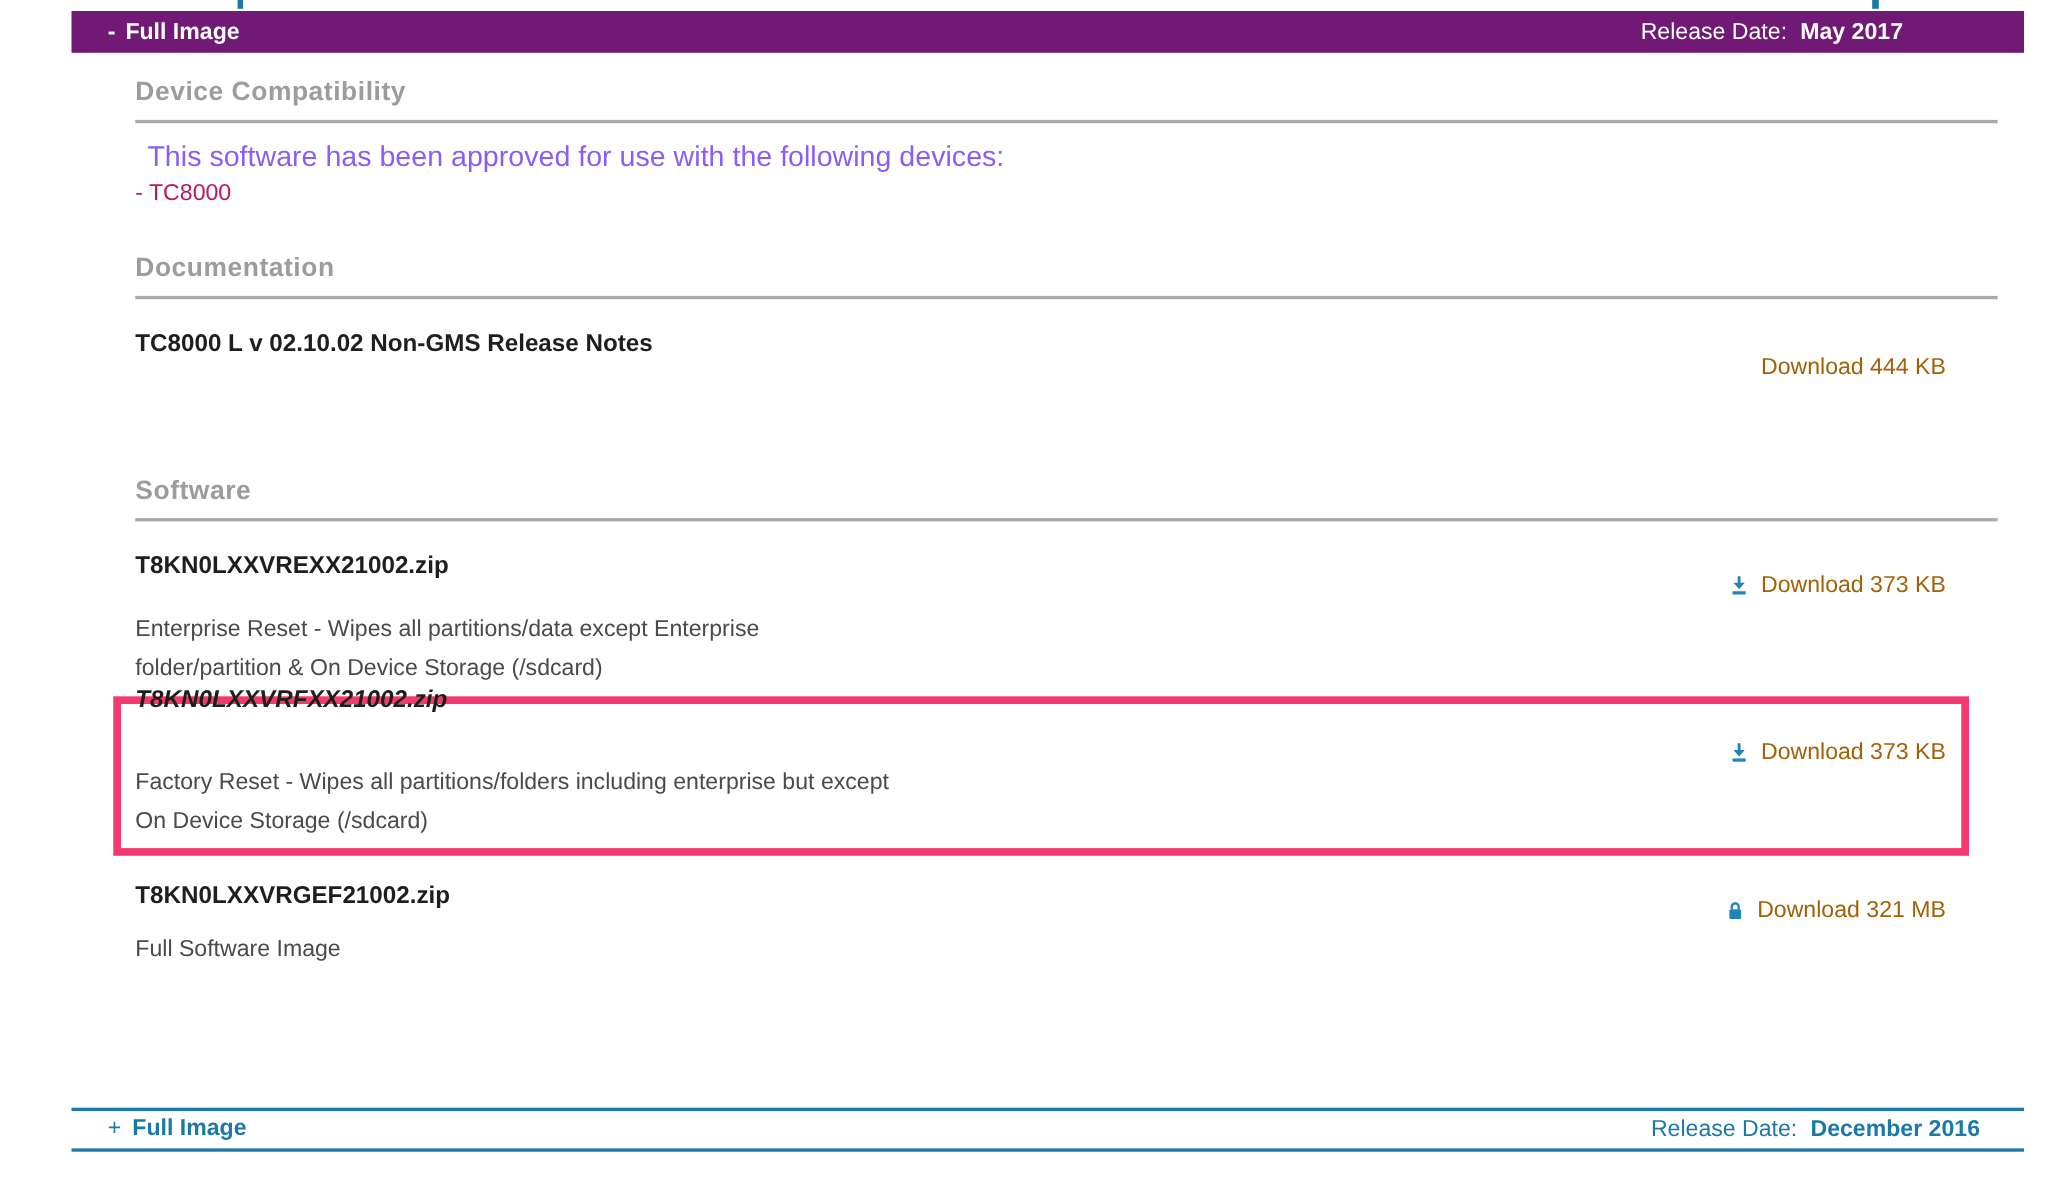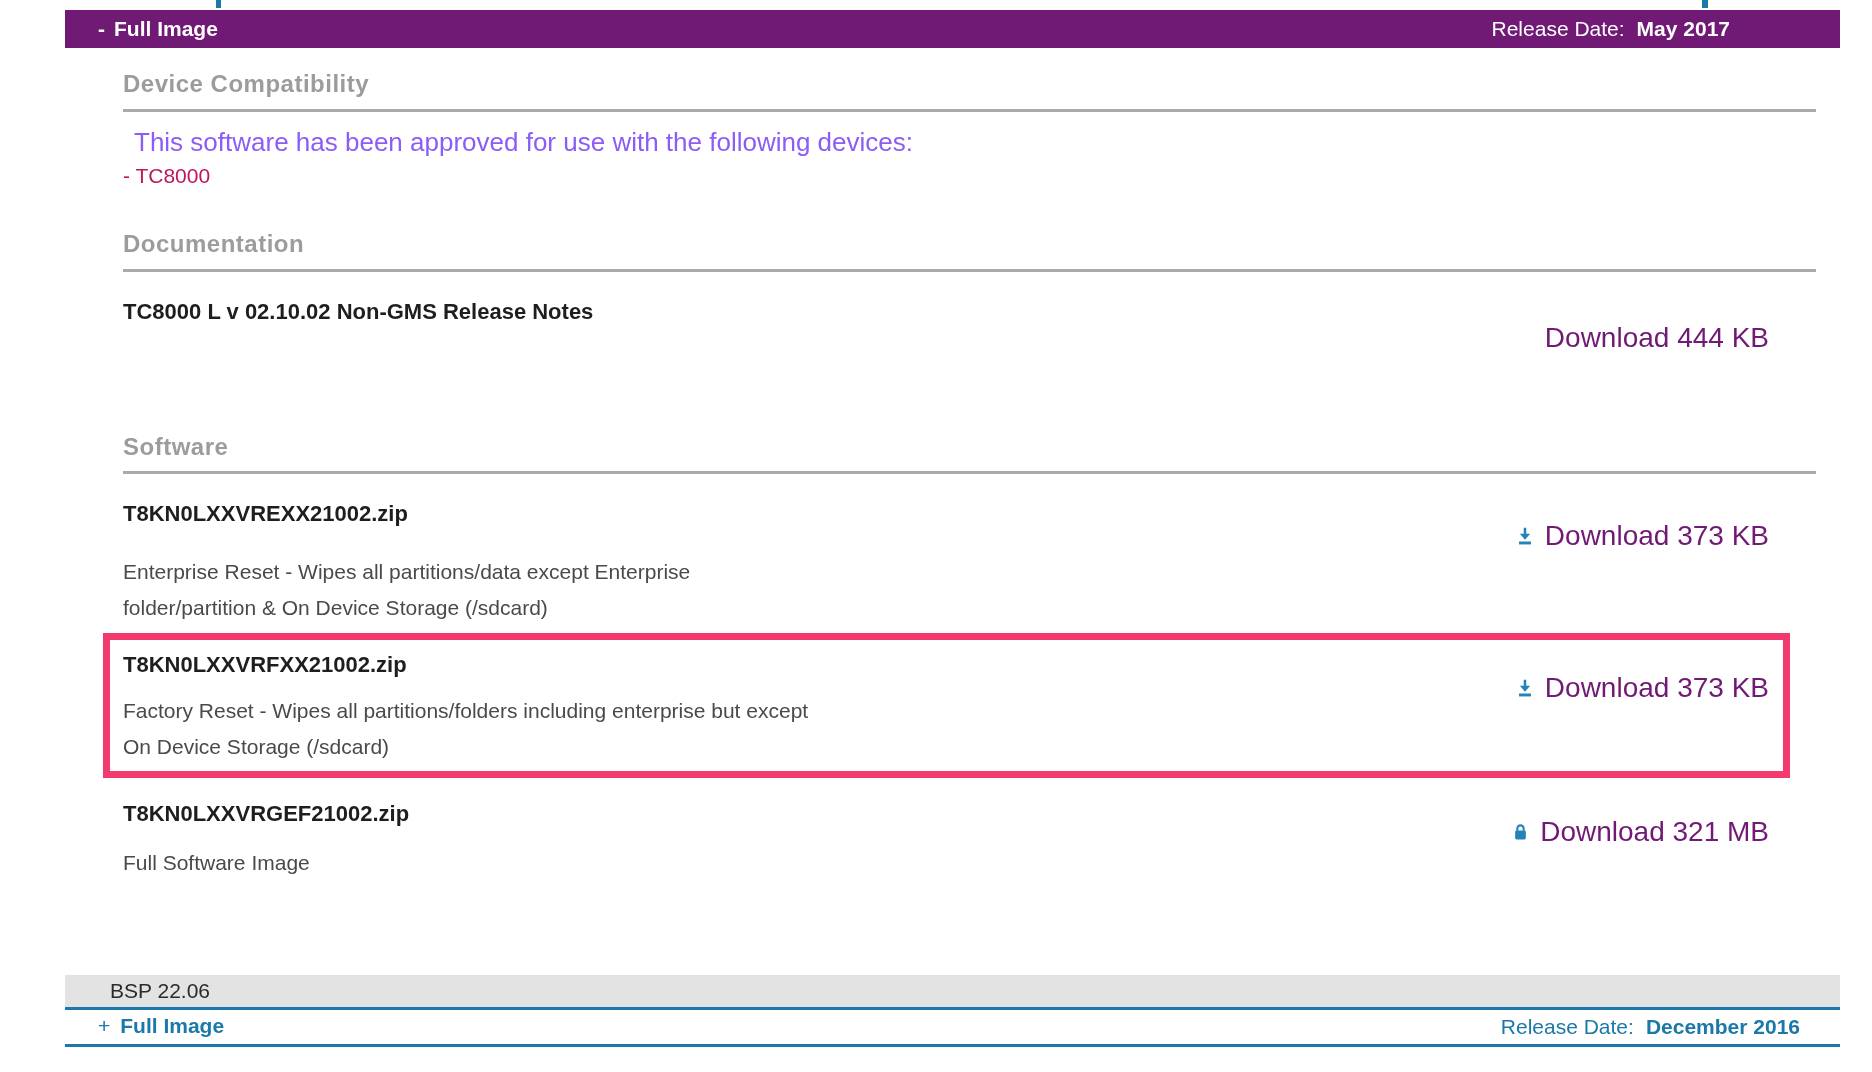--- a/index.html
+++ b/index.html
@@ -34,21 +34,21 @@
   .teal-text { position:absolute; left:134px; font-size:26px; color:#8b5cf6; }
   .body-text { position:absolute; left:123px; font-size:21px; color:#be185d; }
   .desc-text { position:absolute; left:123px; font-size:21px; color:#4A4A4A; }
 
   .zip-title, .doc-title {
     position:absolute; left:123px; font-size:22px; font-weight:bold; color:#1E1E1E;
   }
 
   .dl-link {
     position:absolute; right:103px; display:flex; align-items:center; gap:9px;
-    font-size:28px; color:#701a75; text-decoration:none; cursor:pointer;
+    font-size:21px; color:#a16207; text-decoration:none; cursor:pointer;
   }
   .dl-link svg { display:block; }
 
   
   .highlight-box {
     position:absolute; left:103px; top:633px; width:1687px; height:145px;
     border:7px solid #F23A6E; box-sizing:border-box; pointer-events:none;
   }
 
   
@@ -106,21 +106,21 @@
         <rect x="5.5" y="18" width="13" height="3.2"></rect>
       </svg>
     </span>
     <span>Download 373 KB</span>
   </a>
   <div class="desc-text" style="top:596px;">folder/partition &amp; On Device Storage (/sdcard)</div>
   <div class="desc-text" style="top:560px;">Enterprise Reset - Wipes all partitions/data except Enterprise</div>
 
   <div class="highlight-box"></div>
 
-  <div class="zip-title" style="top:652px;">T8KN0LXXVRFXX21002.zip</div>
+  <div class="zip-title" style="top:623px;font-style:italic;">T8KN0LXXVRFXX21002.zip</div>
   <a class="dl-link" style="top:672px;">
     <span>
       <svg width="22" height="22" viewBox="0 0 24 24" fill="#2283B8">
         <path d="M10.6 3h2.8v6.6h4.2L12 16 6.4 9.6h4.2z"></path>
         <rect x="5.5" y="18" width="13" height="3.2"></rect>
       </svg>
     </span>
     <span>Download 373 KB</span>
   </a>
   <div class="desc-text" style="top:699px;">Factory Reset - Wipes all partitions/folders including enterprise but except</div>
@@ -131,23 +131,20 @@
     <span>
       <svg width="21" height="21" viewBox="0 0 24 24" fill="#2283B8">
         <path d="M12 2.6c-2.7 0-4.8 2.2-4.8 4.8V10h2.4V7.4c0-1.3 1.1-2.4 2.4-2.4s2.4 1.1 2.4 2.4V10h2.4V7.4c0-2.6-2.1-4.8-4.8-4.8z"></path>
         <rect x="5.9" y="9.8" width="12.2" height="10.2" rx="1.6"></rect>
       </svg>
     </span>
     <span>Download 321 MB</span>
   </a>
   <div class="desc-text" style="top:851px;">Full Software Image</div>
 
-  <div class="bsp-bar">
-    <span>BSP 22.06</span>
-  </div>
   <div class="blue-line" style="top:1007px;"></div>
   <div class="expand-toggle">
     <span class="prefix">+</span><span class="txt">Full Image</span>
   </div>
   <div class="bottom-date">
     <span class="date-label">Release Date:</span><span class="date-value">December 2016</span>
   </div>
   <div class="blue-line" style="top:1044px;"></div>
 
 </div>

